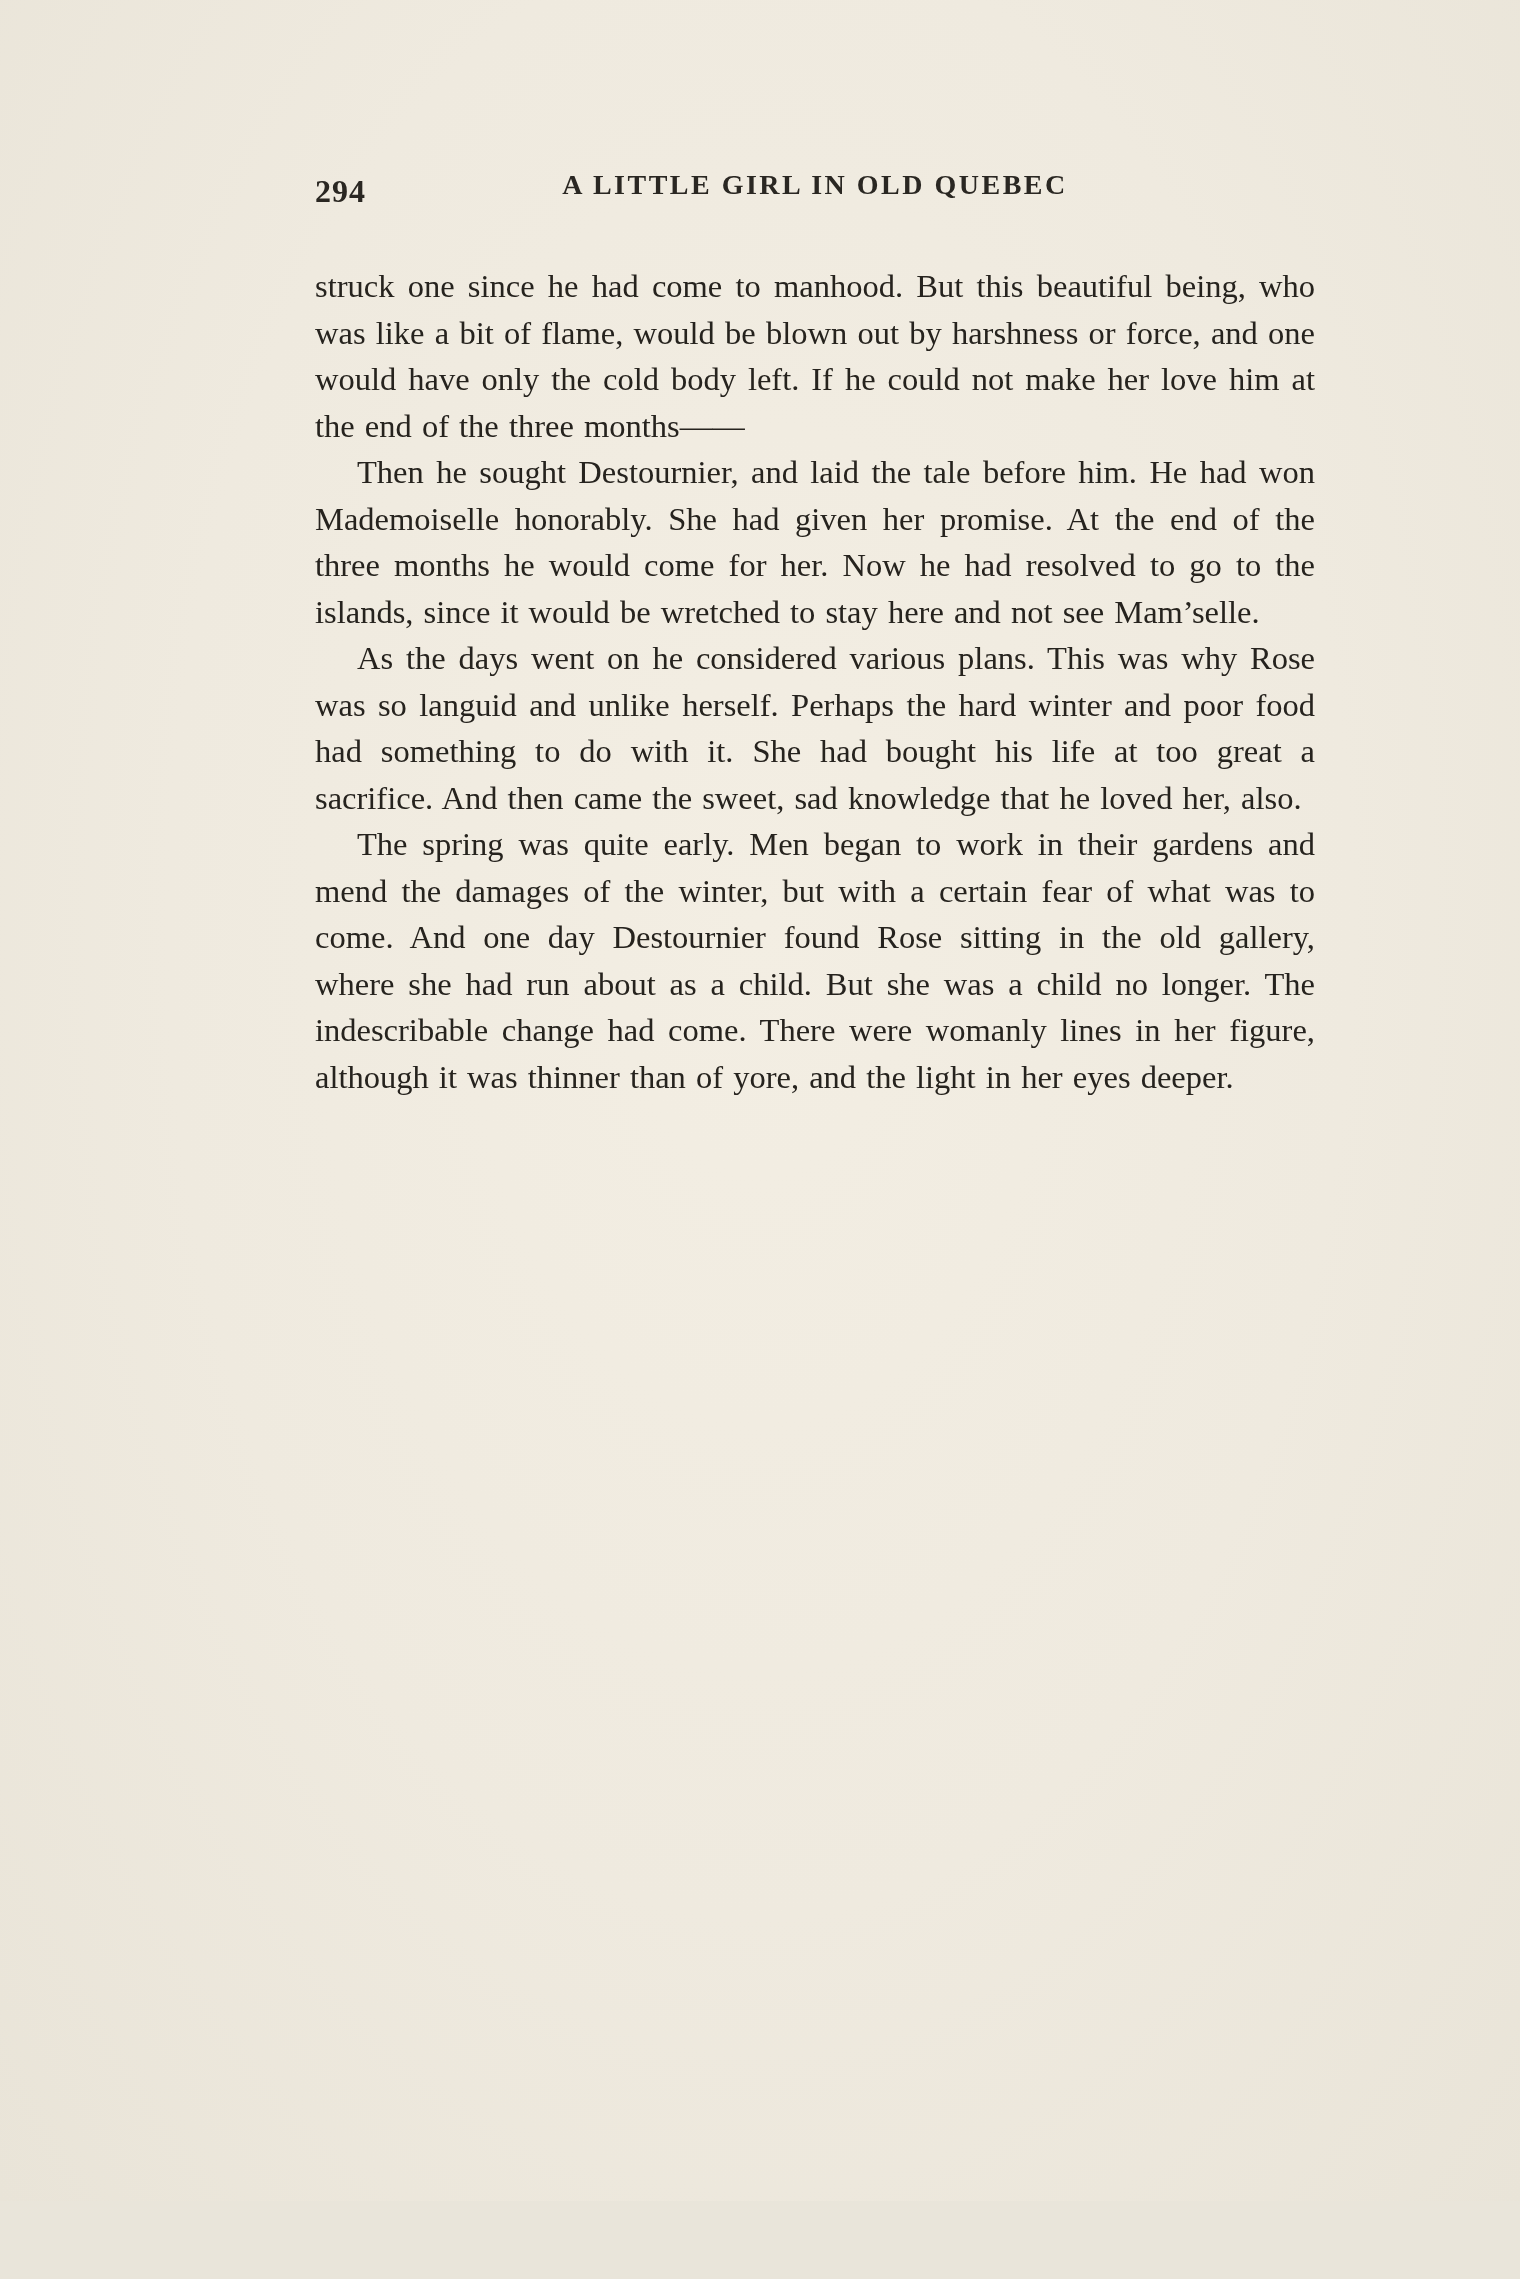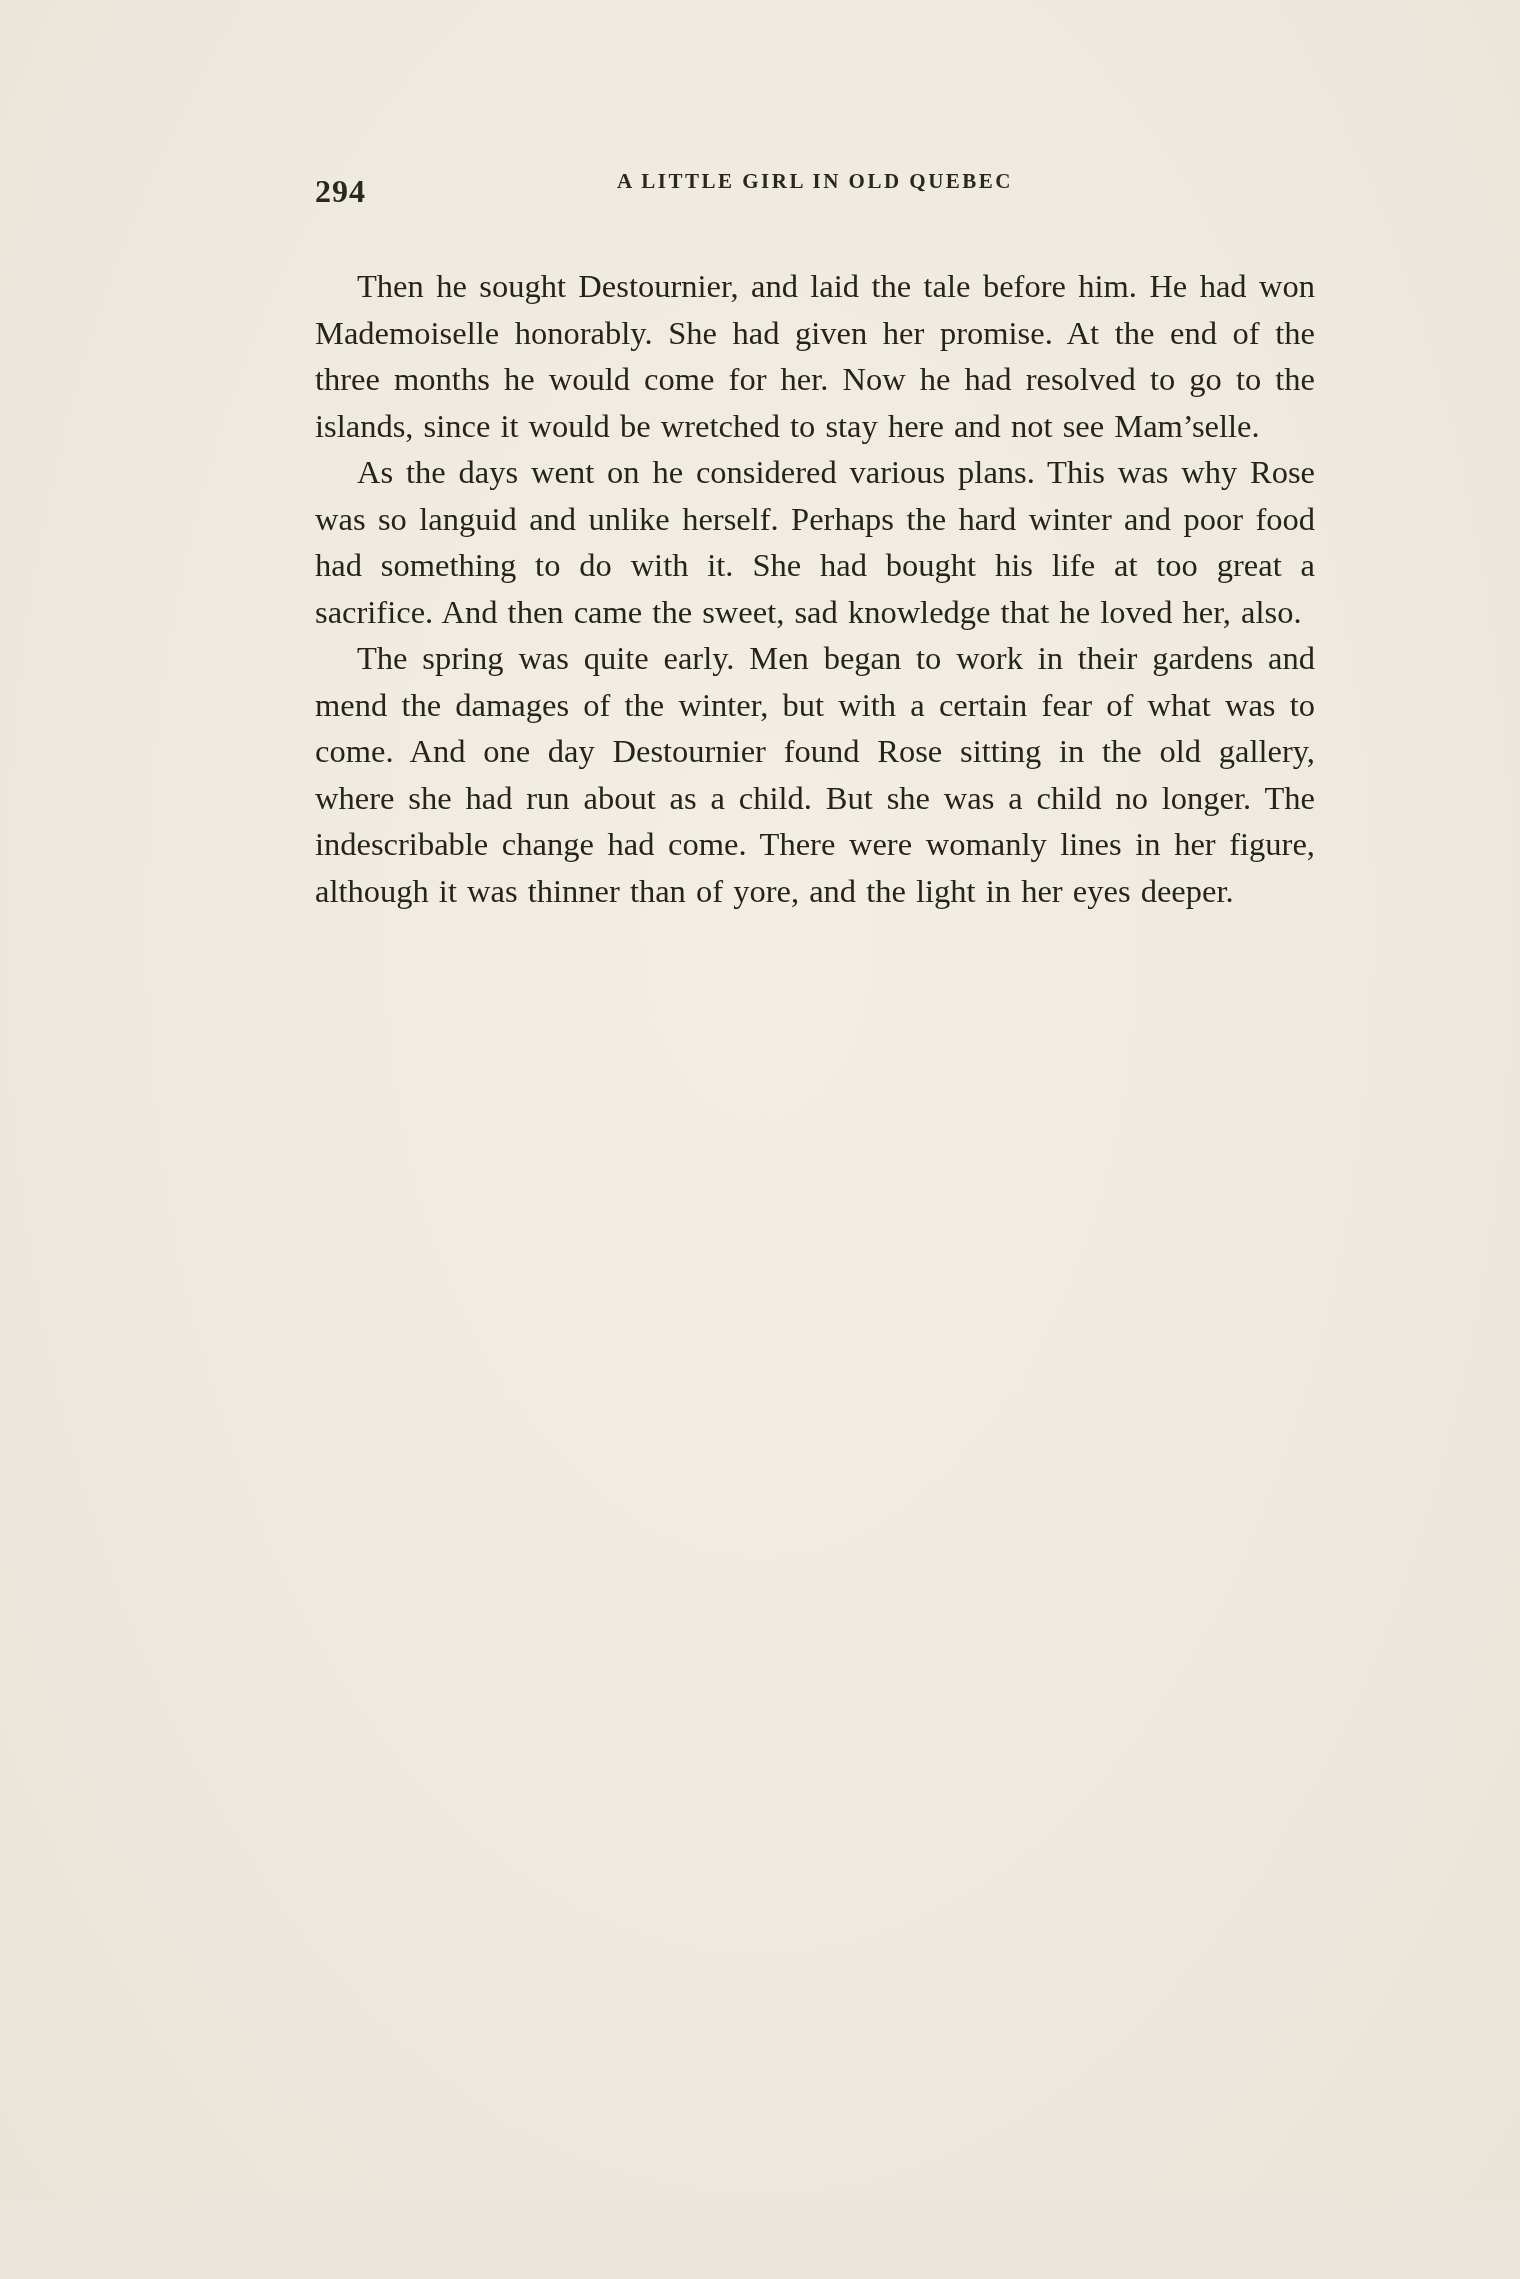--- a/index.html
+++ b/index.html
@@ -36,21 +36,21 @@
     font-size: 32px;
     font-weight: bold;
     letter-spacing: 1px;
     color: #2a2722;
   }
   .running-title {
     position: absolute;
     left: 50%;
     top: 4px;
     transform: translateX(-50%);
-    font-size: 21px;
+    font-size: 28px;
     font-weight: bold;
     letter-spacing: 2.5px;
     white-space: nowrap;
     color: #2a2722;
   }
   .body-text p {
     margin: 0;
     font-size: 32.5px;
     line-height: 46.5px;
     text-align: justify;
@@ -67,19 +67,20 @@
 
 <div class="scan-page">
   <div class="text-block">
 
     <div class="page-header">
       <span class="page-number">294</span>
       <span class="running-title">A LITTLE GIRL IN OLD QUEBEC</span>
     </div>
 
     <div class="body-text">
+      <p>struck one since he had come to manhood.  But this beautiful being, who was like a bit of flame, would be blown out by harshness or force, and one would have only the cold body left.  If he could not make her love him at the end of the three months——</p>
       <p class="indent">Then he sought Destournier, and laid the tale before him.  He had won Mademoiselle honorably.  She had given her promise.  At the end of the three months he would come for her.  Now he had resolved to go to the islands, since it would be wretched to stay here and not see Mam’selle.</p>
       <p class="indent">As the days went on he considered various plans. This was why Rose was so languid and unlike herself. Perhaps the hard winter and poor food had something to do with it.  She had bought his life at too great a sacrifice.  And then came the sweet, sad knowledge that he loved her, also.</p>
       <p class="indent">The spring was quite early.  Men began to work in their gardens and mend the damages of the winter, but with a certain fear of what was to come.  And one day Destournier found Rose sitting in the old gallery, where she had run about as a child.  But she was a child no longer.  The indescribable change had come.  There were womanly lines in her figure, although it was thinner than of yore, and the light in her eyes deeper.</p>
     </div>
 
   </div>
 </div>
 
 </body></html>

